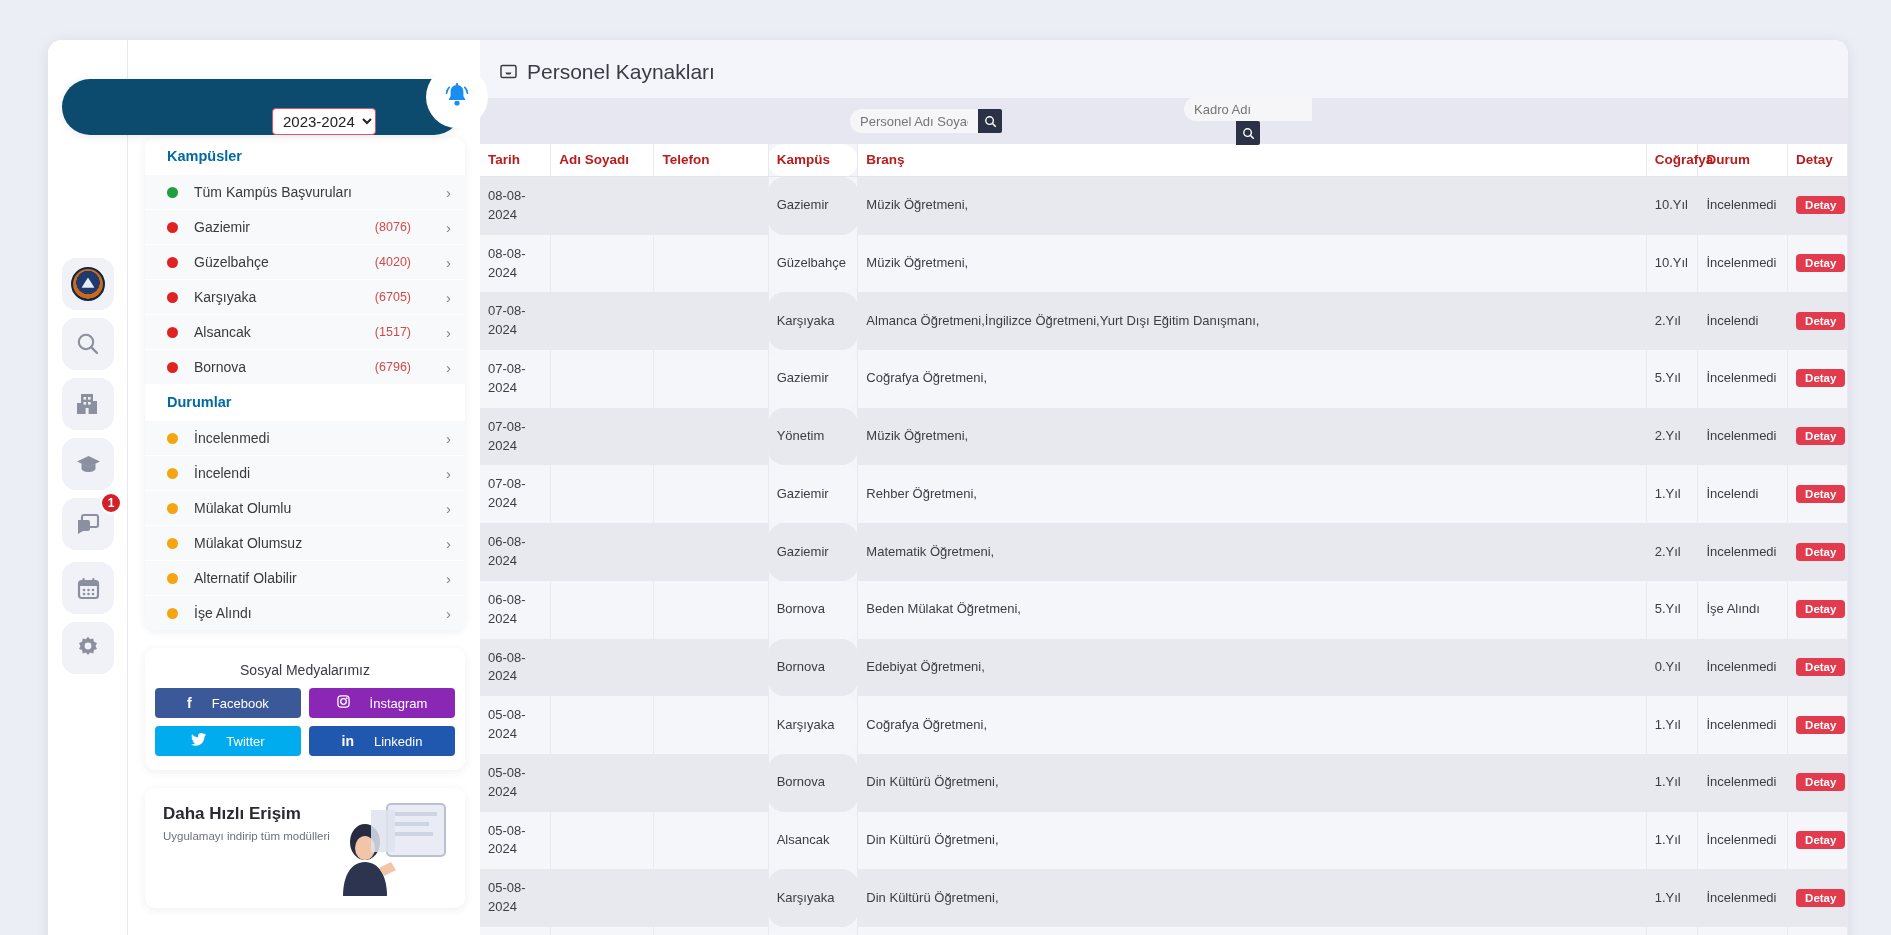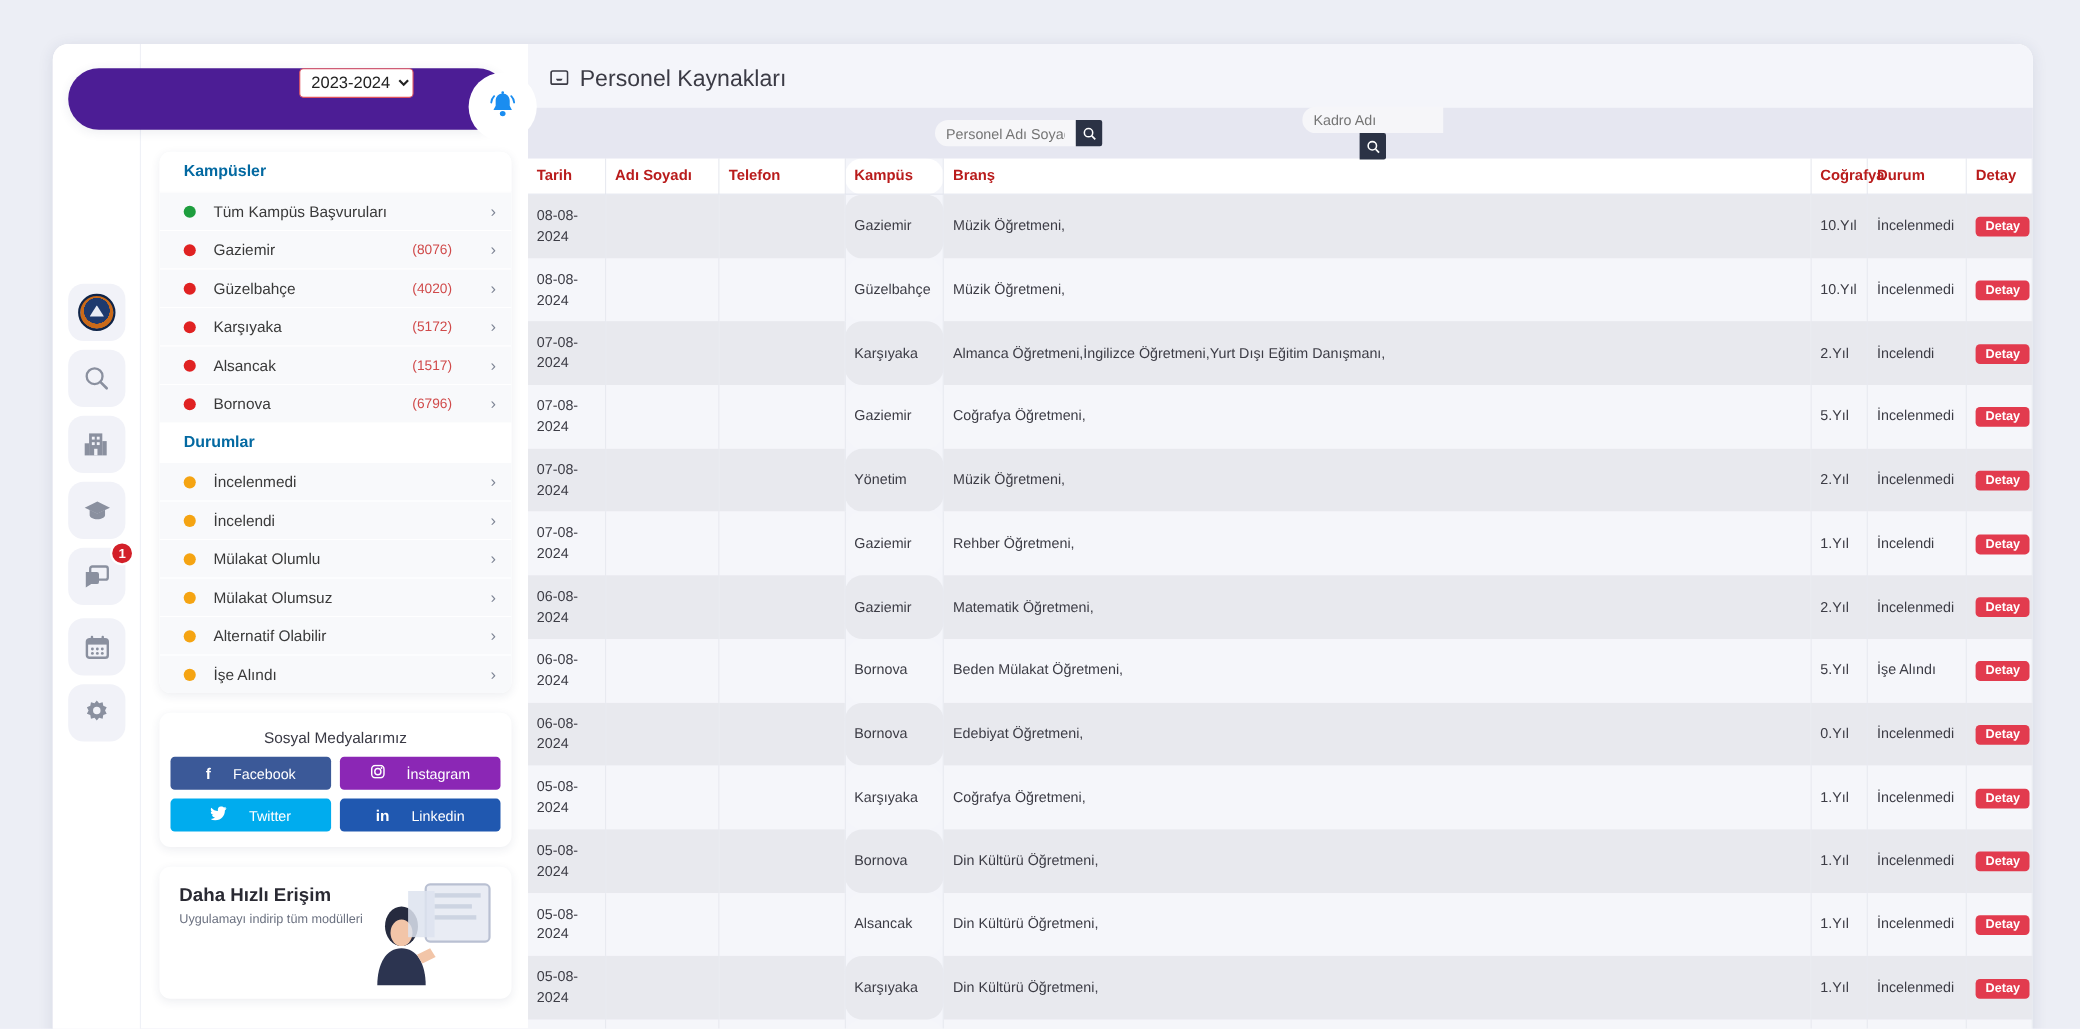--- a/index.html
+++ b/index.html
@@ -63,26 +63,26 @@
     position: absolute; left: 50%; top: 50%;
     transform: translate(-50%,-50%);
     width: 13px; height: 13px;
     background: #e8ecf5;
     clip-path: polygon(50% 0%, 100% 78%, 0% 78%);
   }
 
   
   .top-pill {
     position: absolute;
-    left: 62px; top: 62px;
+    left: 62px; top: 79px;
     width: 400px; height: 56px;
-    background: #4c1d95;
+    background: #0c4a6e;
     border-radius: 28px;
     box-shadow: 0 2px 10px rgba(40,50,90,.09);
-    display: flex; align-items: flex-start; justify-content: flex-end;
+    display: flex; align-items: flex-end; justify-content: flex-end;
     padding-right: 86px;
     z-index: 8;
   }
   .year-select {
     border: 1px solid #e0525e;
     border-radius: 4px;
     background: #fff;
     color: #222;
     font-size: 15px;
     font-family: "Liberation Sans", sans-serif;
@@ -576,21 +576,21 @@
         </div>
         <div class="nav-row">
           <span class="dot red"></span>
           <span class="nav-label">Güzelbahçe</span>
           <span class="nav-count">(4020)</span>
           <span class="chev">›</span>
         </div>
         <div class="nav-row">
           <span class="dot red"></span>
           <span class="nav-label">Karşıyaka</span>
-          <span class="nav-count">(5172)</span>
+          <span class="nav-count">(6705)</span>
           <span class="chev">›</span>
         </div>
         <div class="nav-row">
           <span class="dot red"></span>
           <span class="nav-label">Alsancak</span>
           <span class="nav-count">(1517)</span>
           <span class="chev">›</span>
         </div>
         <div class="nav-row">
           <span class="dot red"></span>

